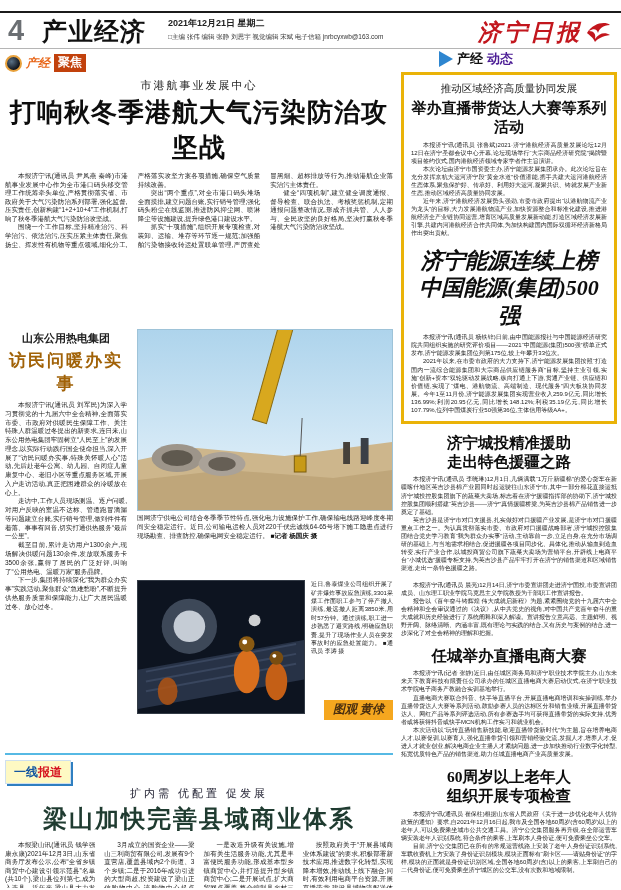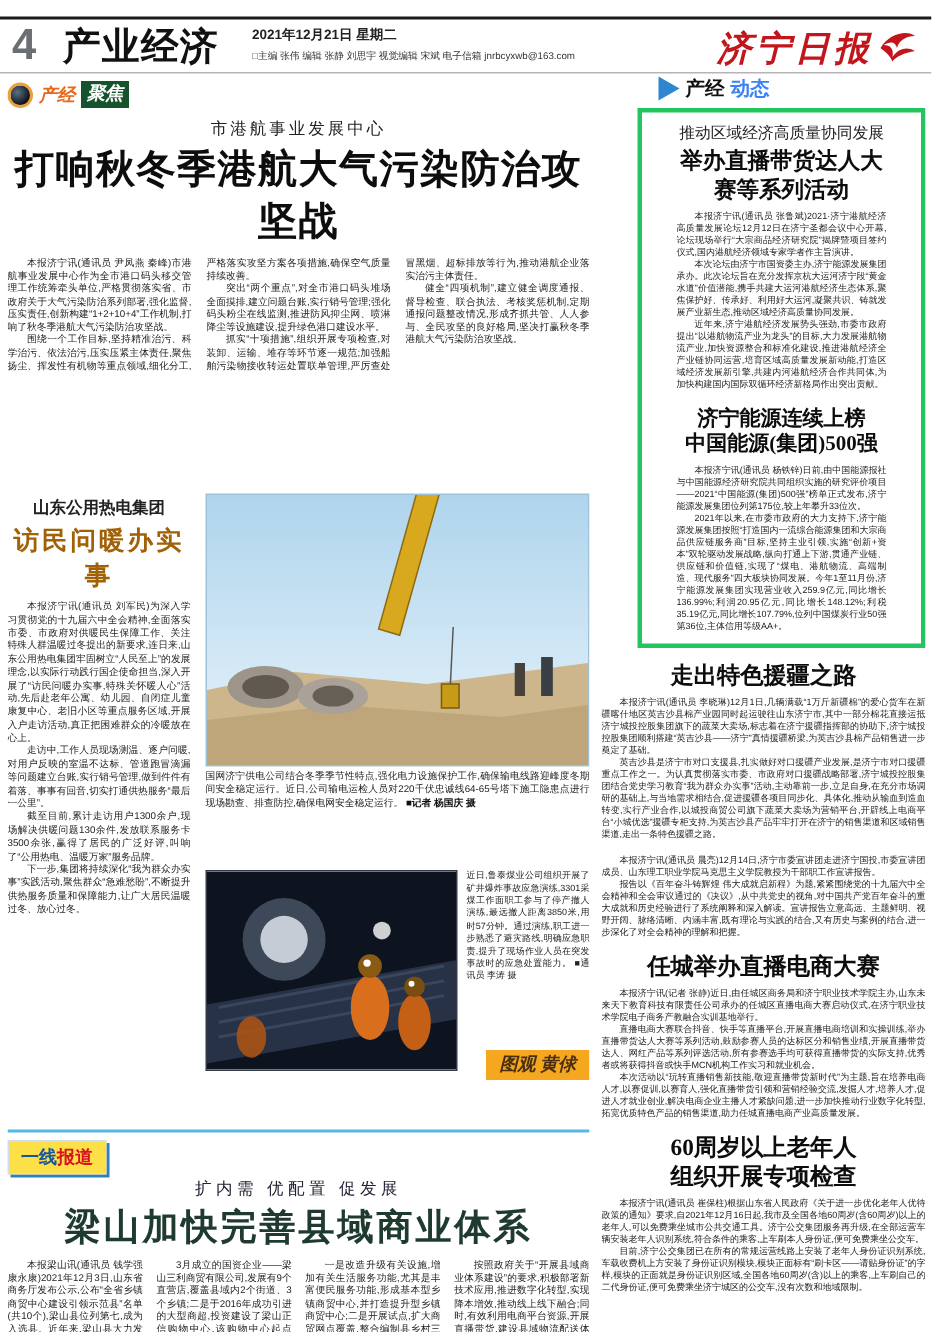--- a/index.html
+++ b/index.html
@@ -21,27 +21,27 @@
   .masthead .mtext { font-family:"Liberation Serif", serif; font-style:italic; font-weight:bold;
     font-size:23px; color:#c2161d; letter-spacing:3px; }
   
   .leftcol { position:absolute; left:5px; top:52px; width:388px; height:836px; overflow:hidden; }
   .rightcol { position:absolute; left:401px; top:50px; width:216px; height:838px; overflow:hidden; }
   
   .badgeA { display:flex; align-items:center; gap:4px; height:22px; }
   .lens { width:17px; height:17px; border-radius:50%; background:radial-gradient(circle at 35% 35%, #5a7186, #10141c 70%);
     border:2px solid #e8a13c; }
   .badgeA .p1 { color:#e8671a; font-weight:900; font-style:italic; font-size:12px; }
-  .badgeA .p2 { background:#14532d; color:#fff; font-weight:900; font-style:italic; font-size:12px; padding:0 4px 1px; }
+  .badgeA .p2 { background:#c2410c; color:#fff; font-weight:900; font-size:12px; padding:0 4px 1px; }
   .badgeB { display:flex; align-items:center; gap:4px; margin-left:38px; height:18px; }
   .arrow-r { width:0; height:0; border-top:8px solid transparent; border-bottom:8px solid transparent;
     border-left:14px solid #2e86d0; }
   .badgeB .p1 { color:#111; font-weight:900; font-size:13px; }
-  .badgeB .p2 { color:#3b82f6; font-weight:900; font-size:13px; }
-  .badgeC { display:inline-block; background:#fde047; border:1px solid #cfe0ee; box-shadow:2px 2px 0 #2f7fc1;
+  .badgeB .p2 { color:#4c1d95; font-weight:900; font-size:13px; }
+  .badgeC { display:inline-block; background:#fef9c3; border:1px solid #cfe0ee; box-shadow:2px 2px 0 #2f7fc1;
     padding:1px 8px 2px; }
   .badgeC .p1 { color:#1456a0; font-weight:900; font-size:12px; }
   .badgeC .p2 { color:#d5121e; font-weight:900; font-size:12px; }
   
   .kicker { text-align:center; font-size:11px; color:#222; letter-spacing:2px; margin-top:4px; }
   .mainTitle { text-align:center; font-size:26px; font-weight:900; letter-spacing:1px; color:#0d0d0d; margin-top:2px; }
   .bodycols3 { margin-top:7px; column-count:3; column-gap:10px; height:148px; overflow:hidden;
     font-size:6.5px; line-height:1.32; text-align:justify; color:#222; }
   .bodycols4 { margin-top:6px; column-count:4; column-gap:9px; height:110px; overflow:hidden;
     font-size:6.5px; line-height:1.32; text-align:justify; color:#222; }
@@ -63,25 +63,25 @@
   .mine-fig svg { display:block; width:100%; height:100%; }
   .mine-side { flex:1; display:flex; flex-direction:column; justify-content:space-between;gap:44px; }
   .mine-cap { font-size:6px; line-height:1.4; text-align:justify; color:#222; }
   .photo-credit { align-self:flex-end; background:#f5a71f; color:#4a2f10; font-family:"Liberation Serif",serif;
     font-style:italic; font-weight:bold; font-size:12px; padding:1px 9px 2px; }
   .divider { height:2px; background:#56b9e4; margin:8px 0 5px; }
   .kicker3 { text-align:center; font-size:11px; color:#223; letter-spacing:3px; margin-top:2px; }
   .title3 { text-align:center; font-family:"Liberation Serif", serif; font-size:24px; font-weight:900;
     letter-spacing:2px; color:#1f3b30; margin-top:2px; }
   
-  .redbox { margin-top:4px; border:3px solid #22c55e; padding:6px 23px 7px;margin-left:24px; }
+  .redbox { margin-top:4px; border:3px solid #eab308; padding:6px 7px 7px; }
   .rkicker { text-align:center; font-size:10.5px; color:#222; margin-top:1px; }
   .rtitle { text-align:center; font-family:"Liberation Serif", serif; font-weight:900; color:#0d0d0d;
     font-size:15px; line-height:1.25; margin:3px 0 4px; }
-  .rtitle2 { font-size:14px; margin-top:10px; }
+  .rtitle2 { font-size:22px; margin-top:10px;font-style:italic; }
   .rbody { font-size:6px; line-height:1.34; text-align:justify; color:#222; }
   .rsec { margin-top:9px; }
   .rsec .rtitle { font-size:15.5px; }
 </style>
 </head>
 <body>
 
 <div class="topline"></div>
 <div class="header">
   <div class="pagenum">4</div>
@@ -239,20 +239,21 @@
       <div>中国能源(集团)500强</div>
     </div>
     <div class="rbody">
       <p>本报济宁讯(通讯员 杨铁锌)日前,由中国能源报社与中国能源经济研究院共同组织实施的研究评价项目——2021“中国能源(集团)500强”榜单正式发布,济宁能源发展集团位列第175位,较上年攀升33位次。</p>
       <p>2021年以来,在市委市政府的大力支持下,济宁能源发展集团按照“打造国内一流综合能源集团和大宗商品供应链服务商”目标,坚持主业引领,实施“创新+资本”双轮驱动发展战略,纵向打通上下游,贯通产业链、供应链和价值链,实现了“煤电、港航物流、高端制造、现代服务”四大板块协同发展。今年1至11月份,济宁能源发展集团实现营业收入259.9亿元,同比增长136.99%;利润20.95亿元,同比增长148.12%;利税35.19亿元,同比增长107.79%,位列中国煤炭行业50强第36位,主体信用等级AA+。</p>
     </div>
   </div>
 
   <div class="rsec">
     <div class="rtitle">
+      <div>济宁城投精准援助</div>
       <div>走出特色援疆之路</div>
     </div>
     <div class="rbody">
       <p>本报济宁讯(通讯员 李晓琳)12月1日,几辆满载“1万斤新疆棉”的爱心货车在新疆喀什地区英吉沙县棉产业园同时起运驶往山东济宁市,其中一部分棉花直接运抵济宁城投控股集团旗下的蔬菜大卖场,标志着在济宁援疆指挥部的协助下,济宁城投控股集团顺利搭建“英吉沙县——济宁”真情援疆桥梁,为英吉沙县棉产品销售进一步奠定了基础。</p>
       <p>英吉沙县是济宁市对口支援县,扎实做好对口援疆产业发展,是济宁市对口援疆重点工作之一。为认真贯彻落实市委、市政府对口援疆战略部署,济宁城投控股集团结合党史学习教育“我为群众办实事”活动,主动靠前一步,立足自身,在充分市场调研的基础上,与当地需求相结合,促进援疆各项目同步化、具体化,推动从输血到造血转变,实行产业合作,以城投商贸公司旗下蔬菜大卖场为营销平台,开辟线上电商平台“小城优选”援疆专柜支持,为英吉沙县产品牢牢打开在济宁的销售渠道和区域销售渠道,走出一条特色援疆之路。</p>
     </div>
   </div>
 
   <div class="rsec">
     <div class="rbody">

